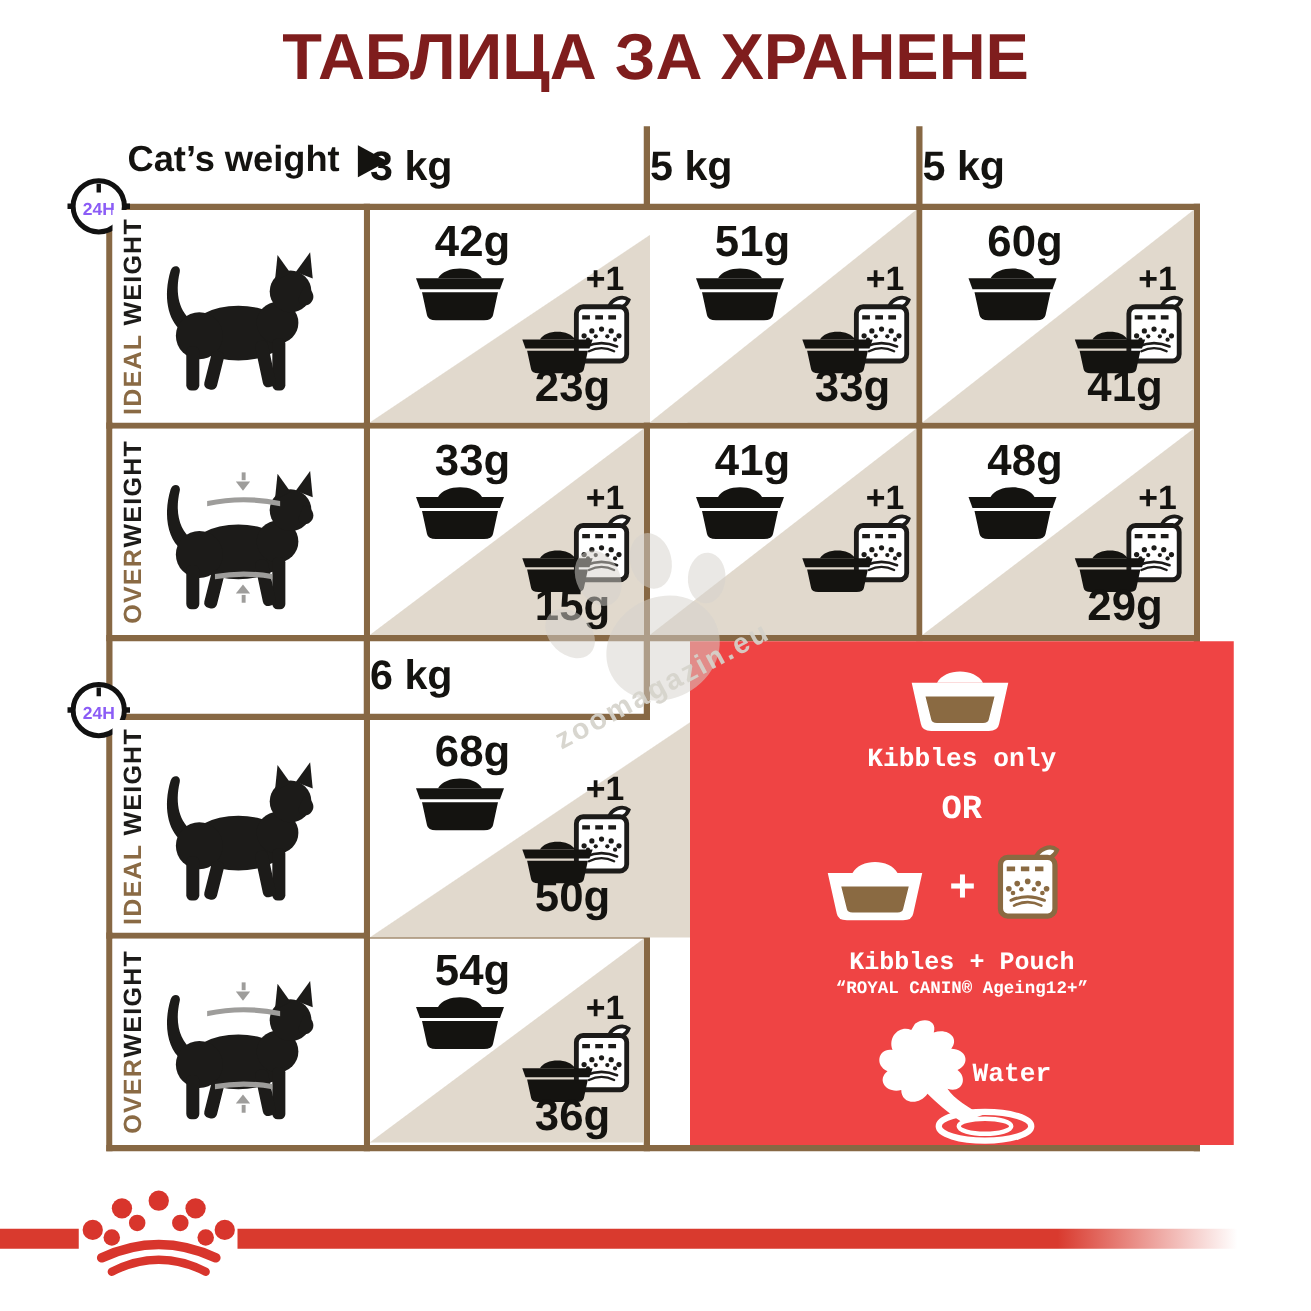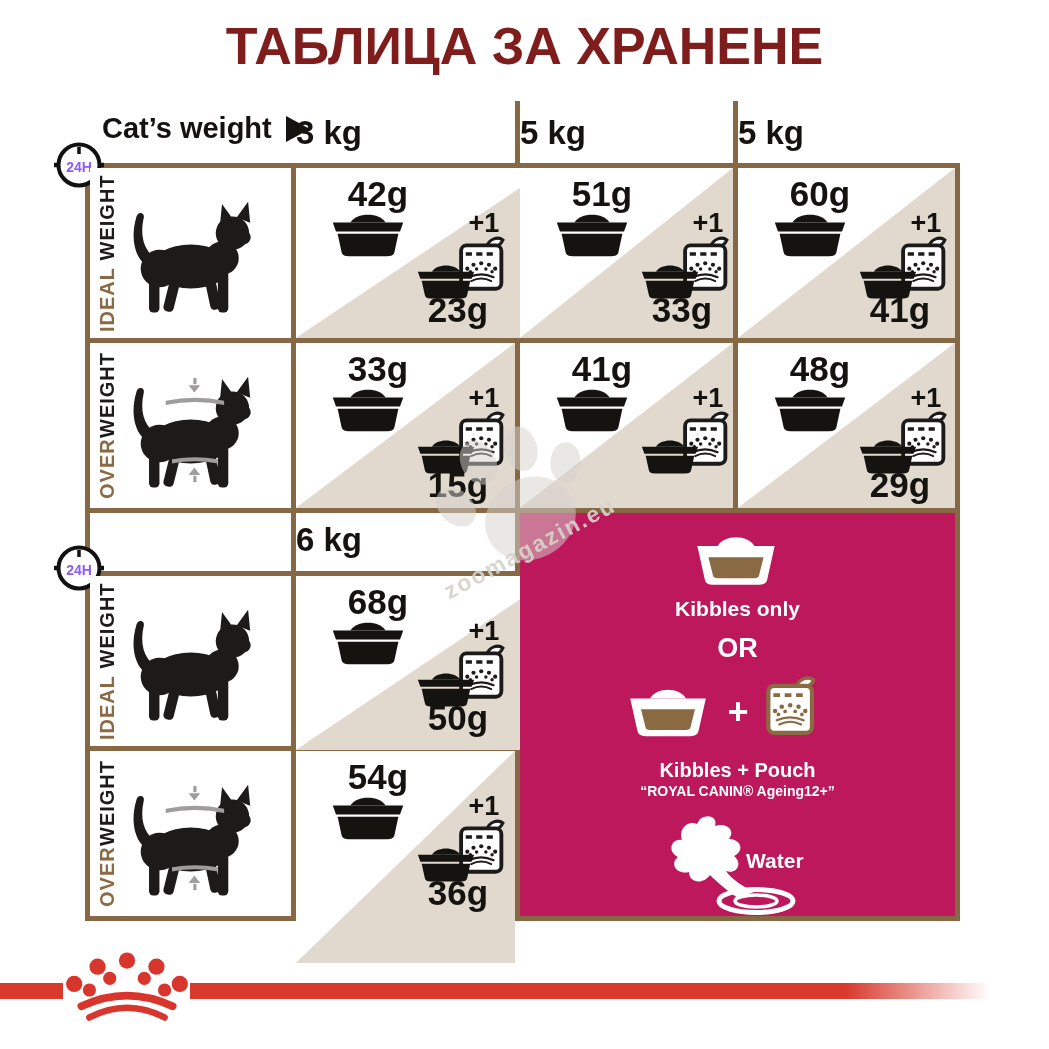--- a/index.html
+++ b/index.html
@@ -31,21 +31,21 @@
   .cell{position:absolute;background:linear-gradient(to bottom right,#ffffff 49.8%,#e1d9cd 50.1%);}
   .amt{position:absolute;font-size:35px;font-weight:700;color:#141310;text-align:center;}
   .amt-top{left:0;top:6px;width:164px;}
   .amt-bot{left:90px;top:122px;width:144px;text-align:center;}
   .bowl-big{position:absolute;left:32px;top:40px;width:80px;height:50px;color:#141310;}
   .plus1{position:absolute;left:166px;top:40px;width:44px;text-align:center;
          font-size:27px;font-weight:700;color:#141310;}
   .pouch{position:absolute;left:162px;top:68px;width:48px;height:56px;}
   .bowl-small{position:absolute;left:118px;top:92px;width:64px;height:40px;color:#141310;}
   
-  .panel{position:absolute;left:520px;top:513px;width:435px;height:403px;background:#be185d;}
+  .panel{position:absolute;left:552px;top:513px;width:435px;height:403px;background:#ef4444;font-family:Liberation Mono, monospace;}
   .panel .ptxt{position:absolute;left:0;width:100%;text-align:center;color:#fff;font-weight:700;}
   .p-bowl1{position:absolute;left:170px;top:18px;width:92px;height:56px;}
   .p-kibbles{top:84px;font-size:21px;}
   .p-or{top:120px;font-size:27px;}
   .p-bowl2{position:absolute;left:103px;top:170px;width:90px;height:56px;}
   .p-plus{position:absolute;left:196px;top:178px;width:44px;text-align:center;
           color:#fff;font-size:36px;font-weight:700;}
   .p-pouch{position:absolute;left:245px;top:162px;width:52px;height:62px;
            --pfg:#8a6a42;--pbg:#ffffff;--pstroke:#8a6a42;}
   .p-kp{top:246px;font-size:20px;}
@@ -331,21 +331,21 @@
     </svg>
   <div class="plus1">+1</div>
   <svg class="pouch">
       <use href="#sym-pouch"></use>
     </svg>
   <svg class="bowl-small">
       <use href="#sym-bowl"></use>
     </svg>
   <div class="amt amt-bot">50g</div>
 </div>
-<div class="cell" style="left:296px;top:751px;width:219px;height:212px;">
+<div class="cell" style="left:296px;top:751px;width:219px;height:163px;">
   <div class="amt amt-top">54g</div>
   <svg class="bowl-big">
       <use href="#sym-bowl"></use>
     </svg>
   <div class="plus1">+1</div>
   <svg class="pouch">
       <use href="#sym-pouch"></use>
     </svg>
   <svg class="bowl-small">
       <use href="#sym-bowl"></use>

